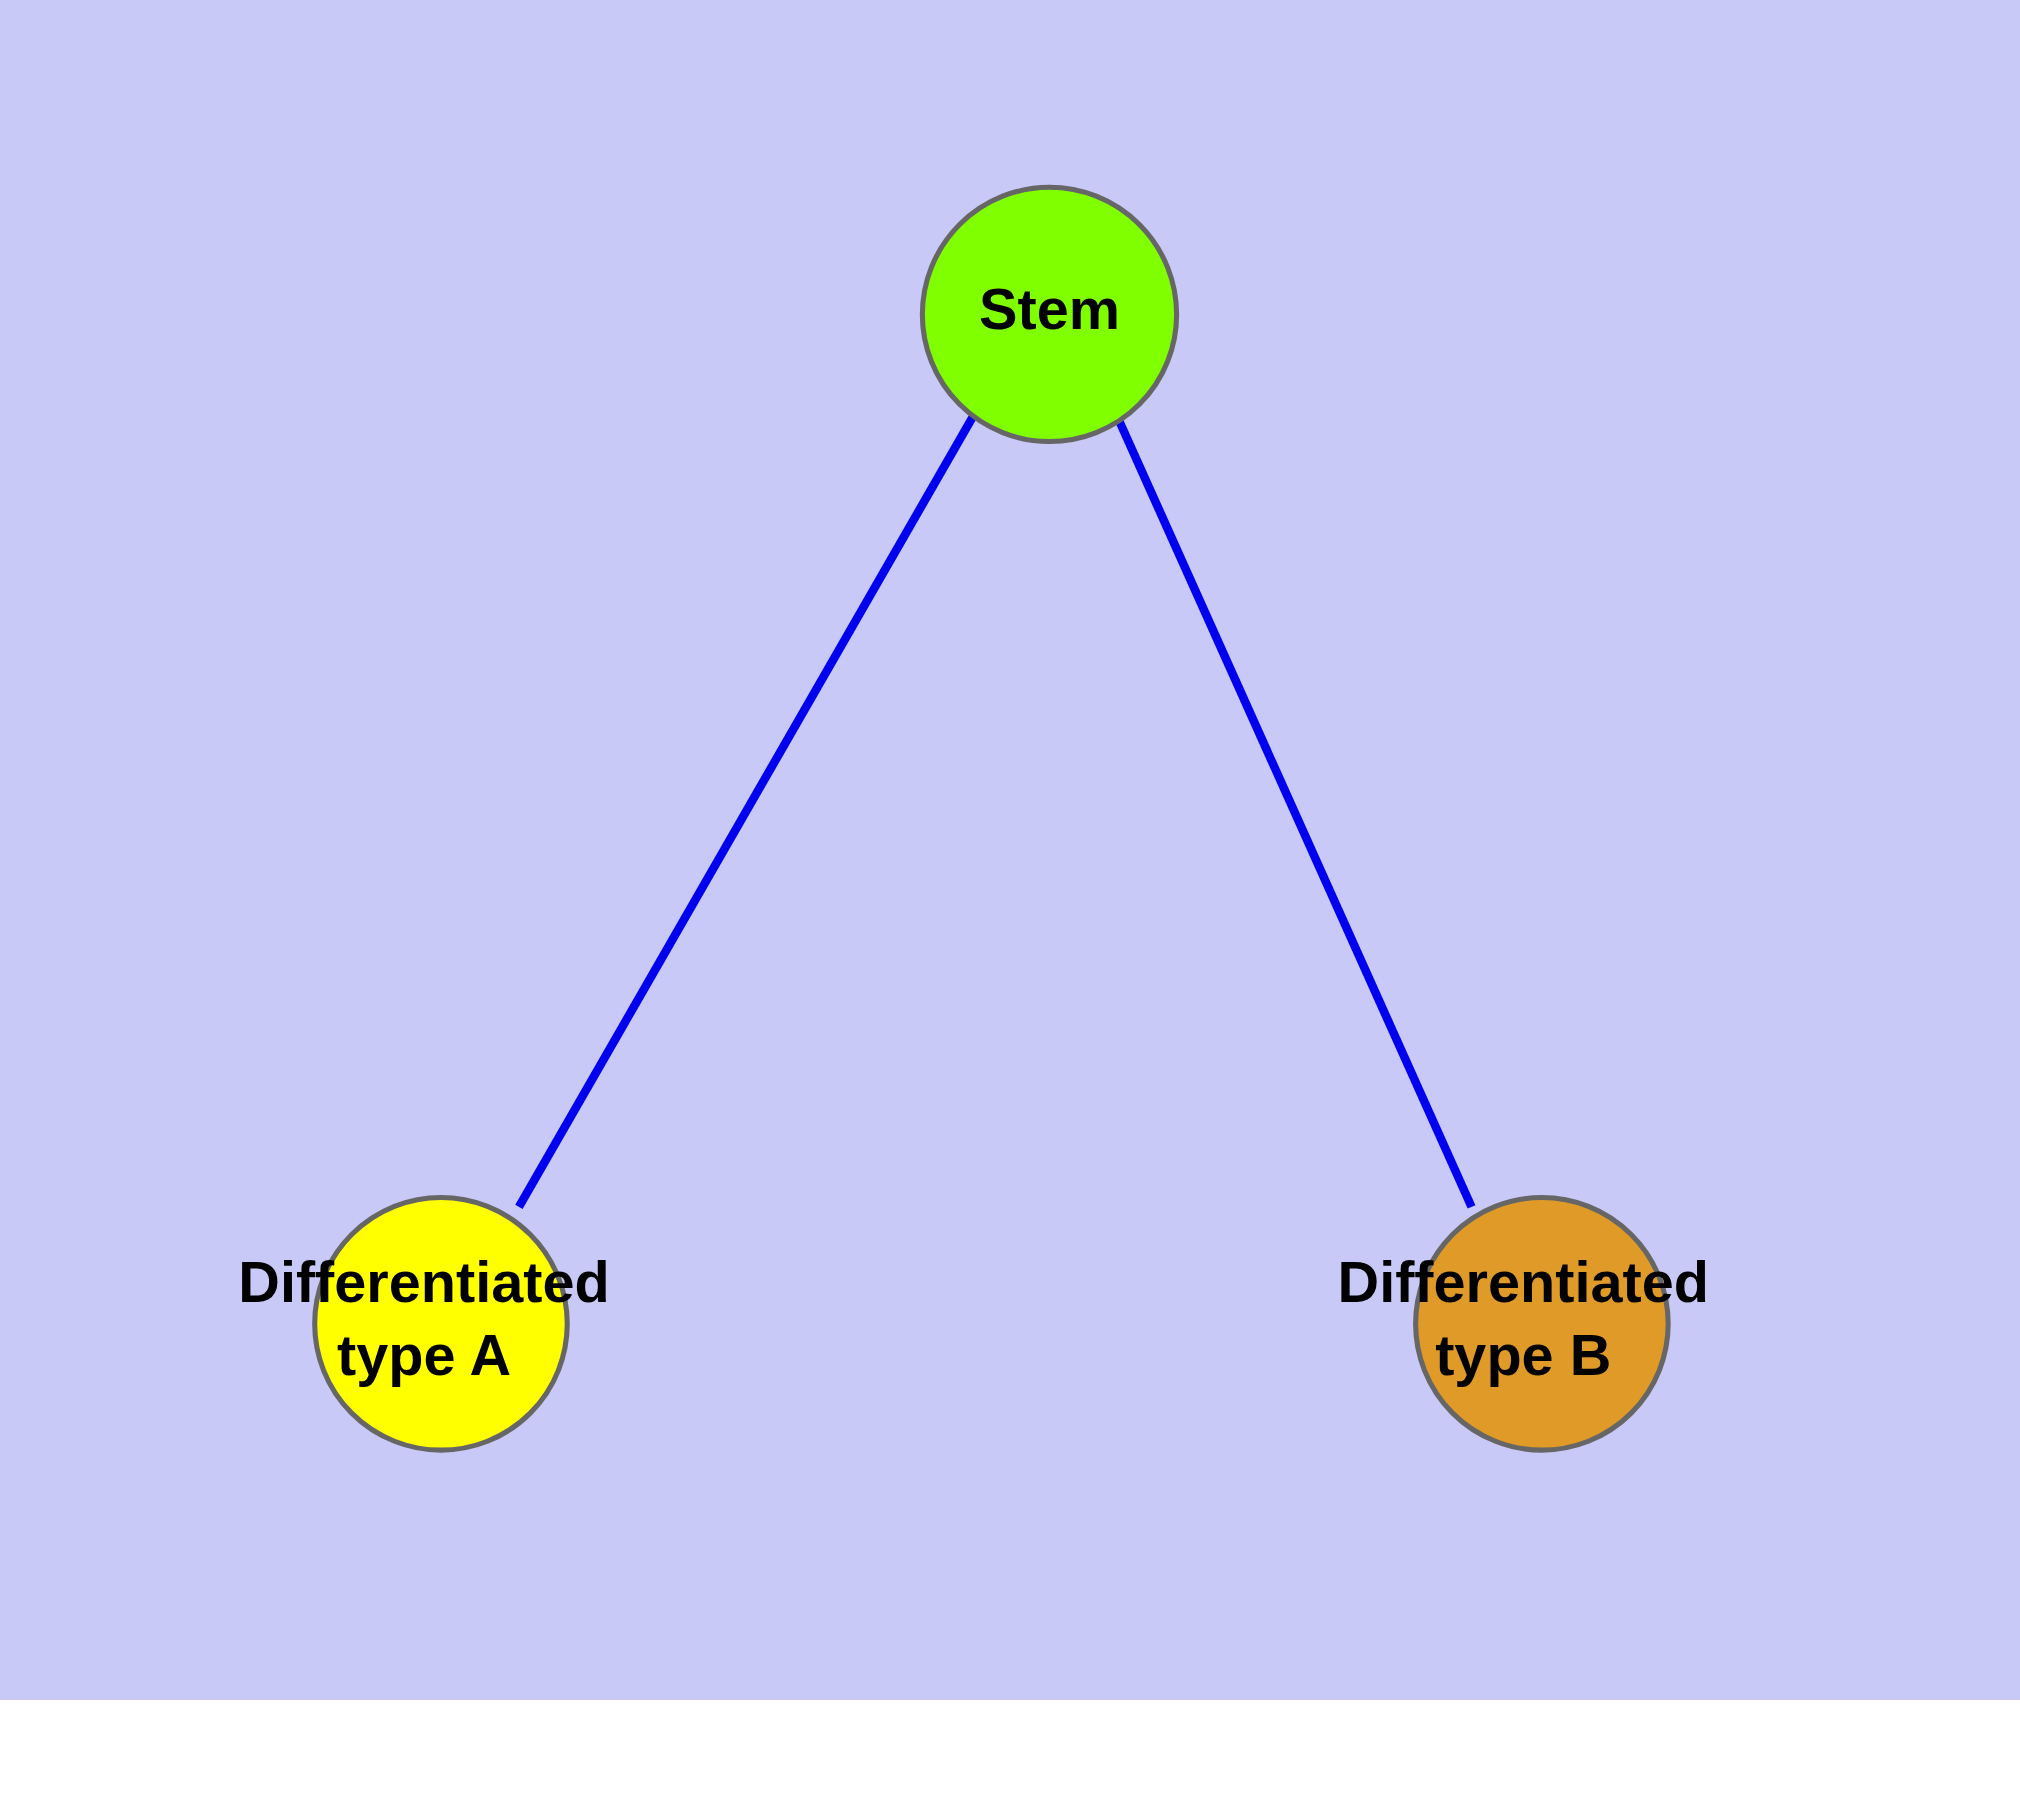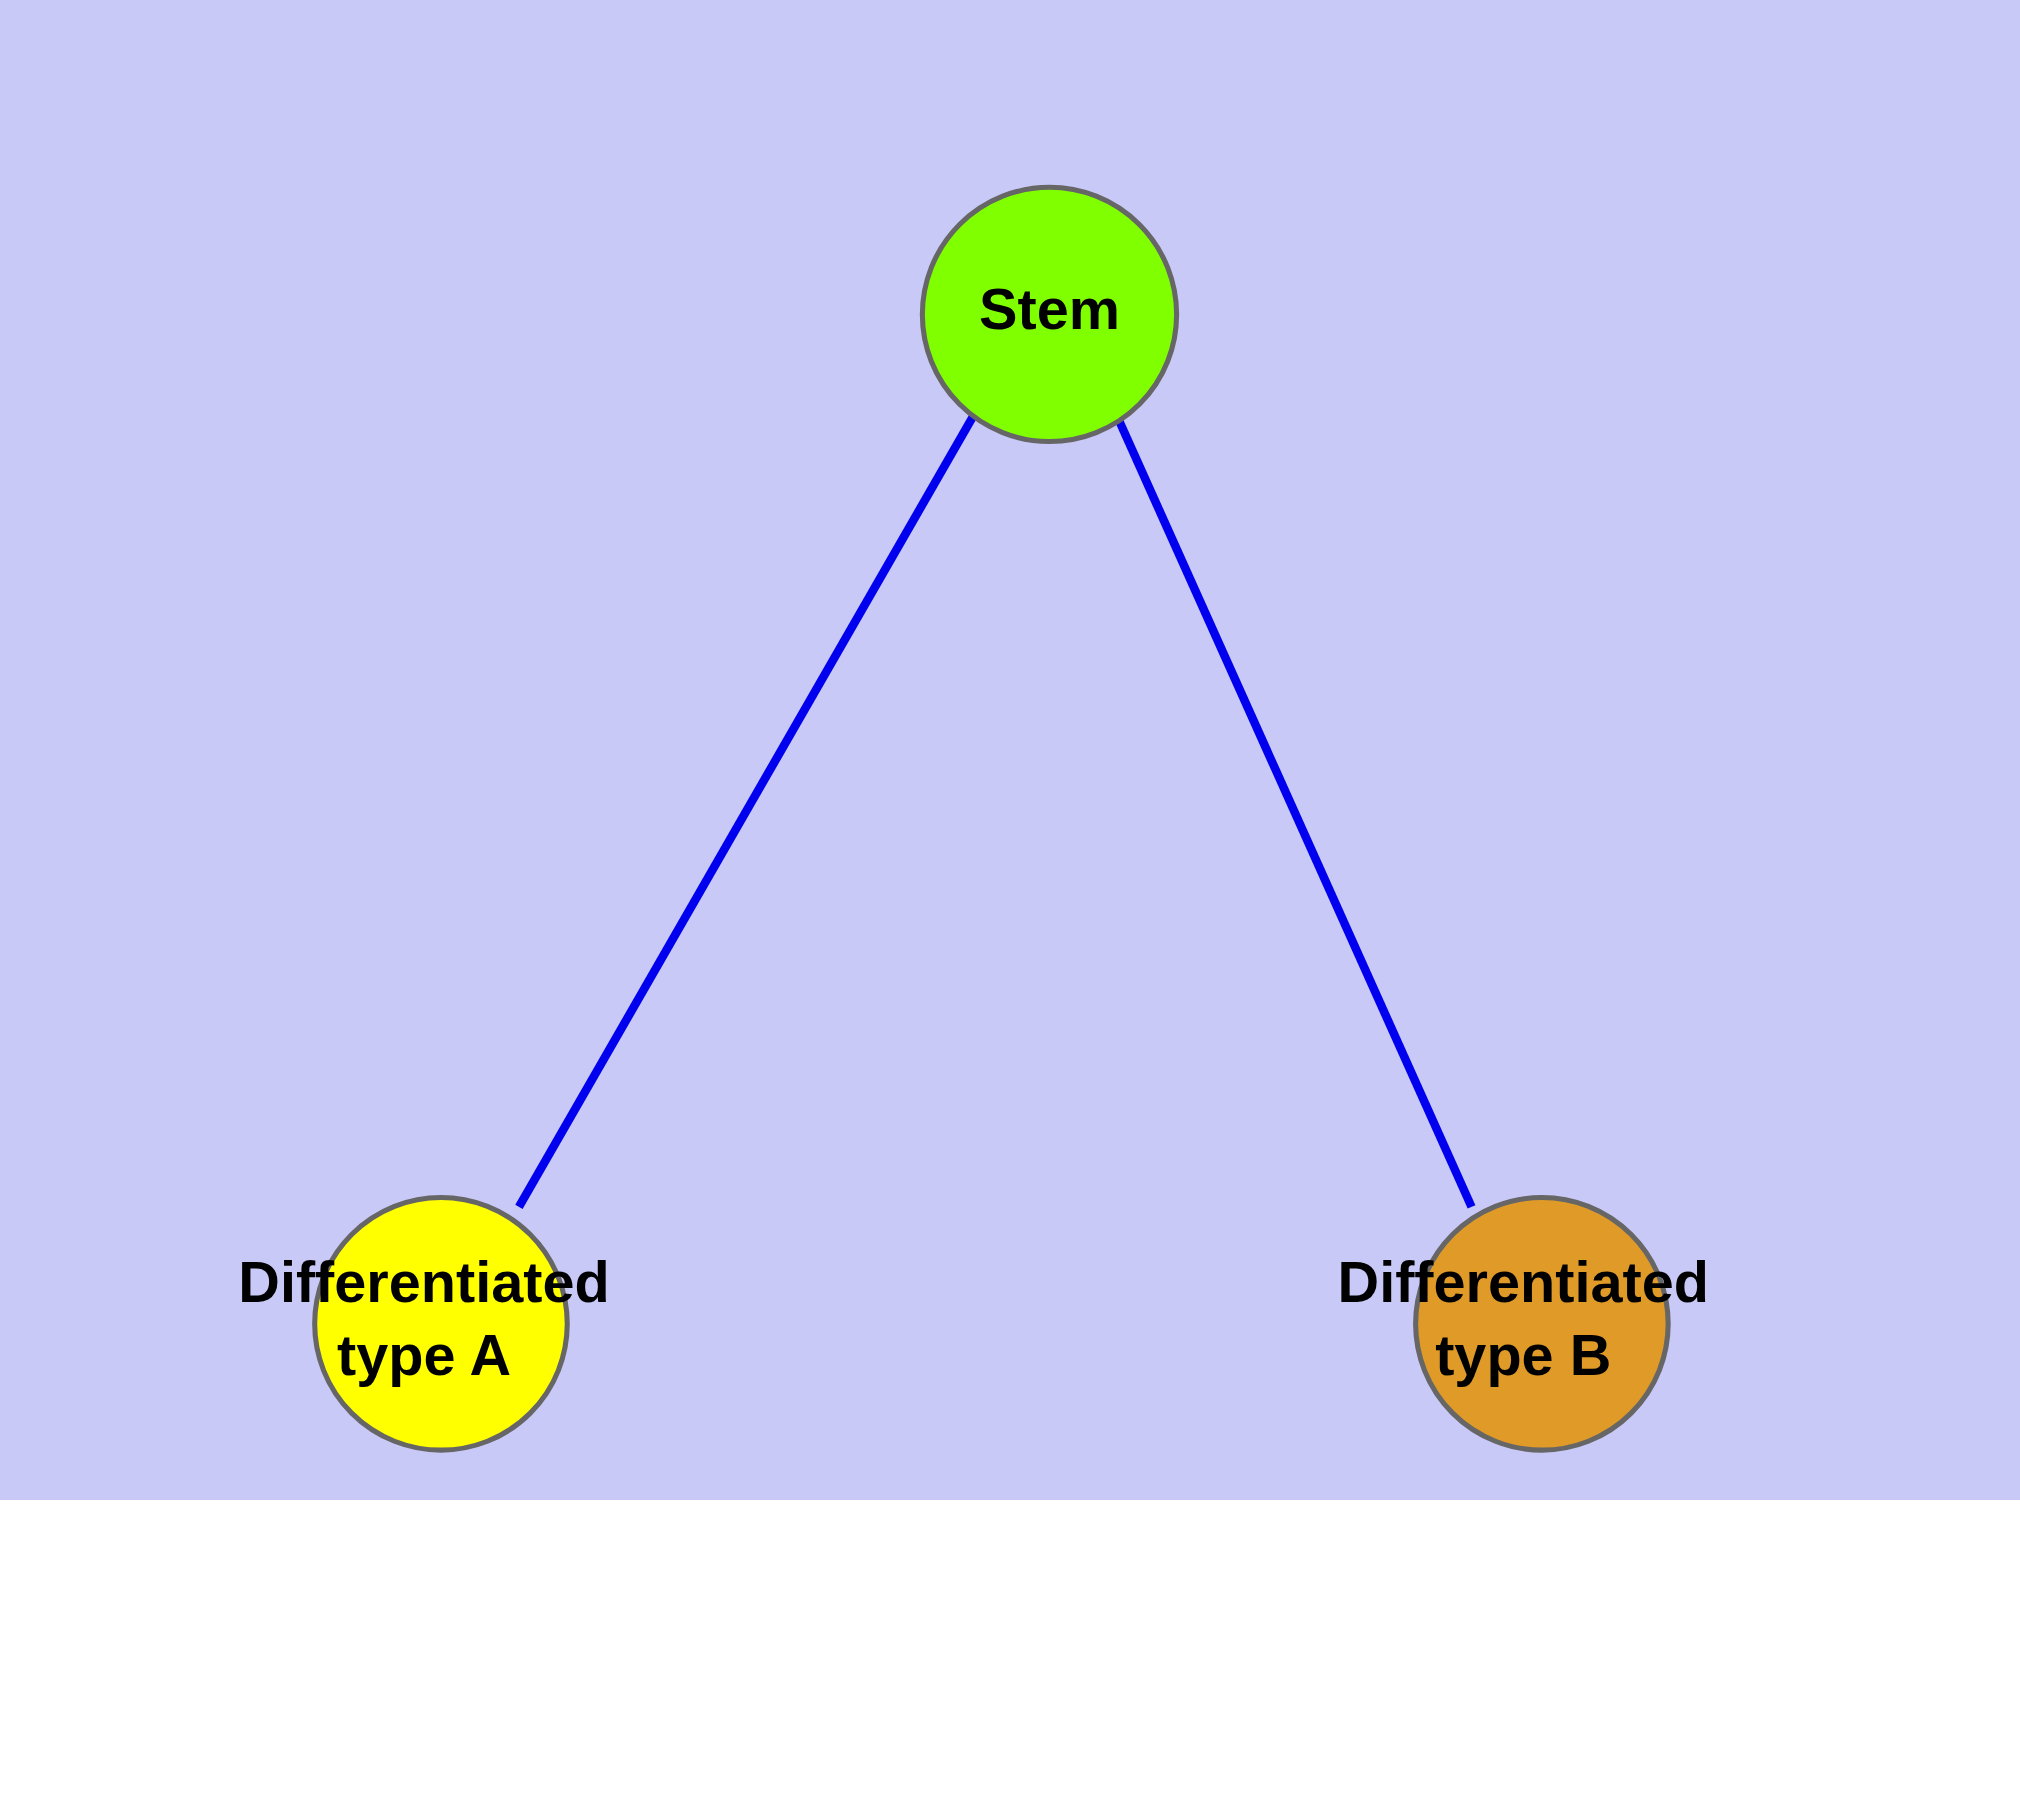--- a/index.html
+++ b/index.html
@@ -4,21 +4,21 @@
 <title>Cell Differentiation Graph</title>
 <style>
   html, body {
     margin: 0;
     padding: 0;
     background: #ffffff;
   }
   #canvas {
     position: relative;
     width: 2021px;
-    height: 1500px;
+    height: 1700px;
     overflow: hidden;
     font-family: "Liberation Sans", sans-serif;
   }
   #graph-svg {
     position: absolute;
     top: 0;
     left: 0;
     width: 2021px;
     height: 1812px;
     display: block;

